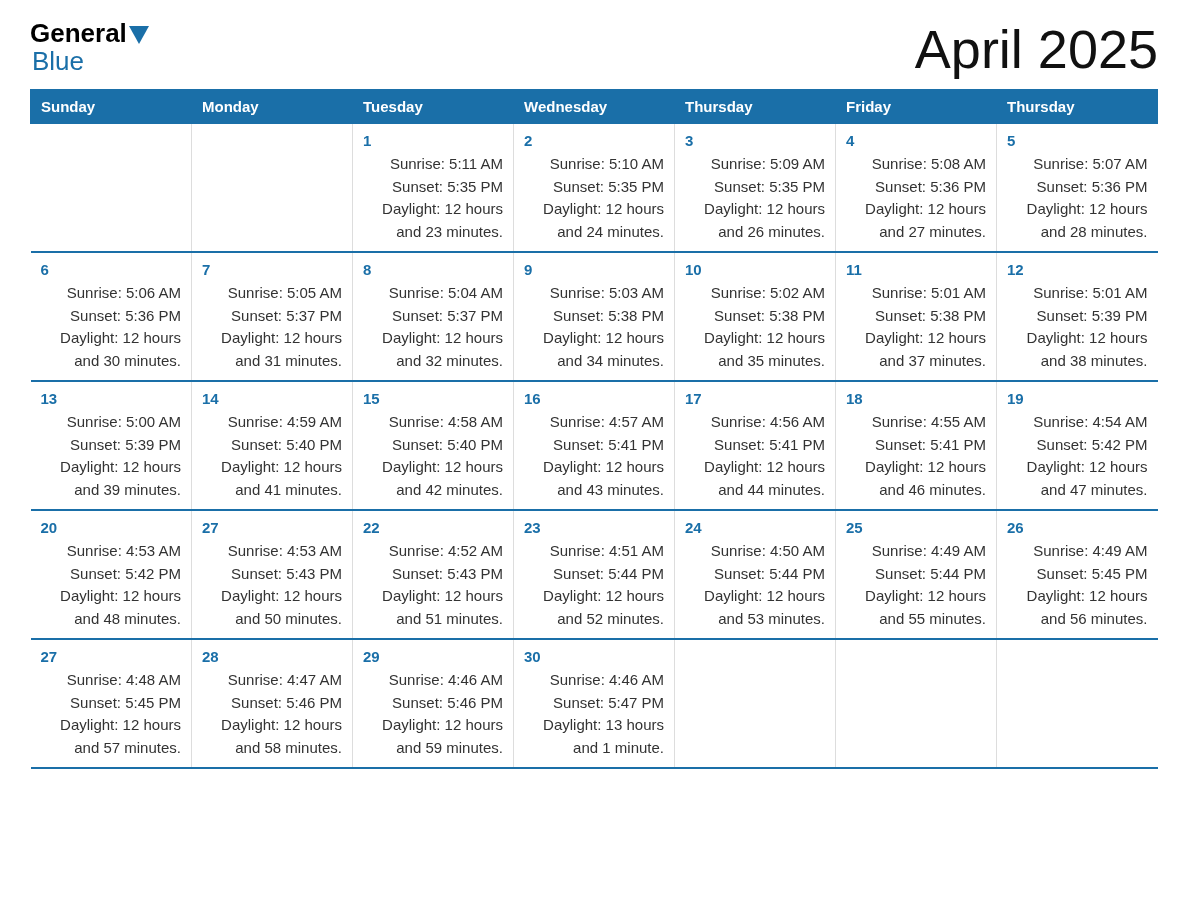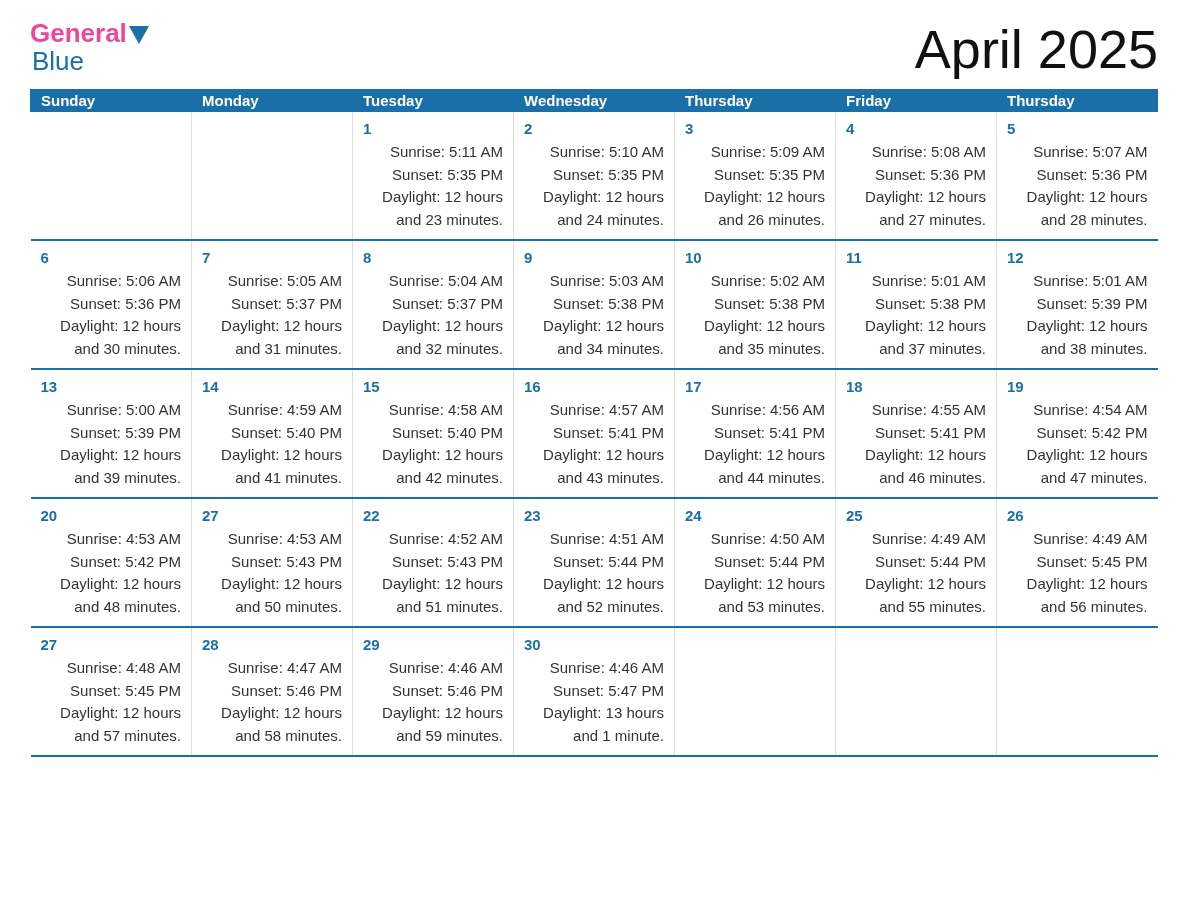--- a/index.html
+++ b/index.html
@@ -23,21 +23,21 @@
       align-items: flex-start;
     }
     .logo-text {
       display: flex;
       align-items: center;
       font-size: 26px;
       font-weight: bold;
       color: #222;
       line-height: 1;
     }
-    .logo-general { color: #ec4899; }
+    .logo-general { color: #000000; }
     .logo-triangle {
       display: inline-block;
       width: 0;
       height: 0;
       border-left: 10px solid transparent;
       border-right: 10px solid transparent;
       border-top: 18px solid #1a6fa8;
       margin-left: 2px;
       margin-top: 4px;
     }
@@ -65,21 +65,21 @@
     table {
       width: 100%;
       border-collapse: collapse;
       margin-top: 8px;
     }
     thead th {
       background-color: #1a6fa8;
       color: #fff;
       font-size: 15px;
       font-weight: bold;
-      padding: 2px 10px;
+      padding: 8px 10px;
       text-align: left;
       border: 1px solid #1a6fa8;
     }
     tbody tr {
       border-bottom: 2px solid #1a6fa8;
     }
     tbody td {
       vertical-align: top;
       padding: 8px 10px;
       font-size: 13px;

